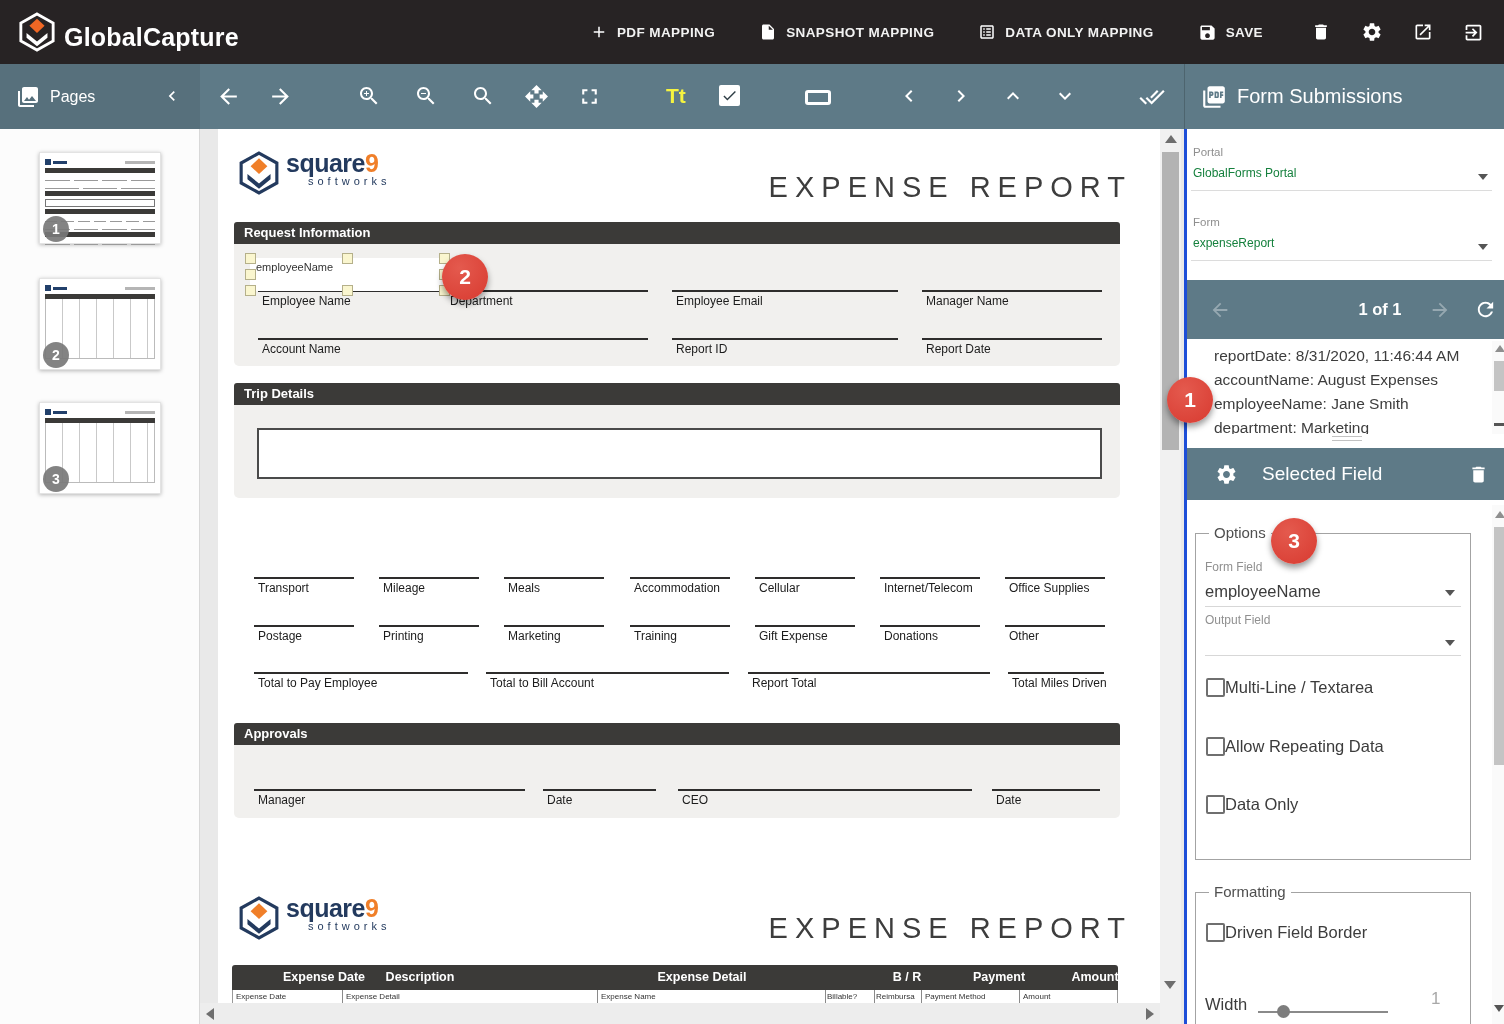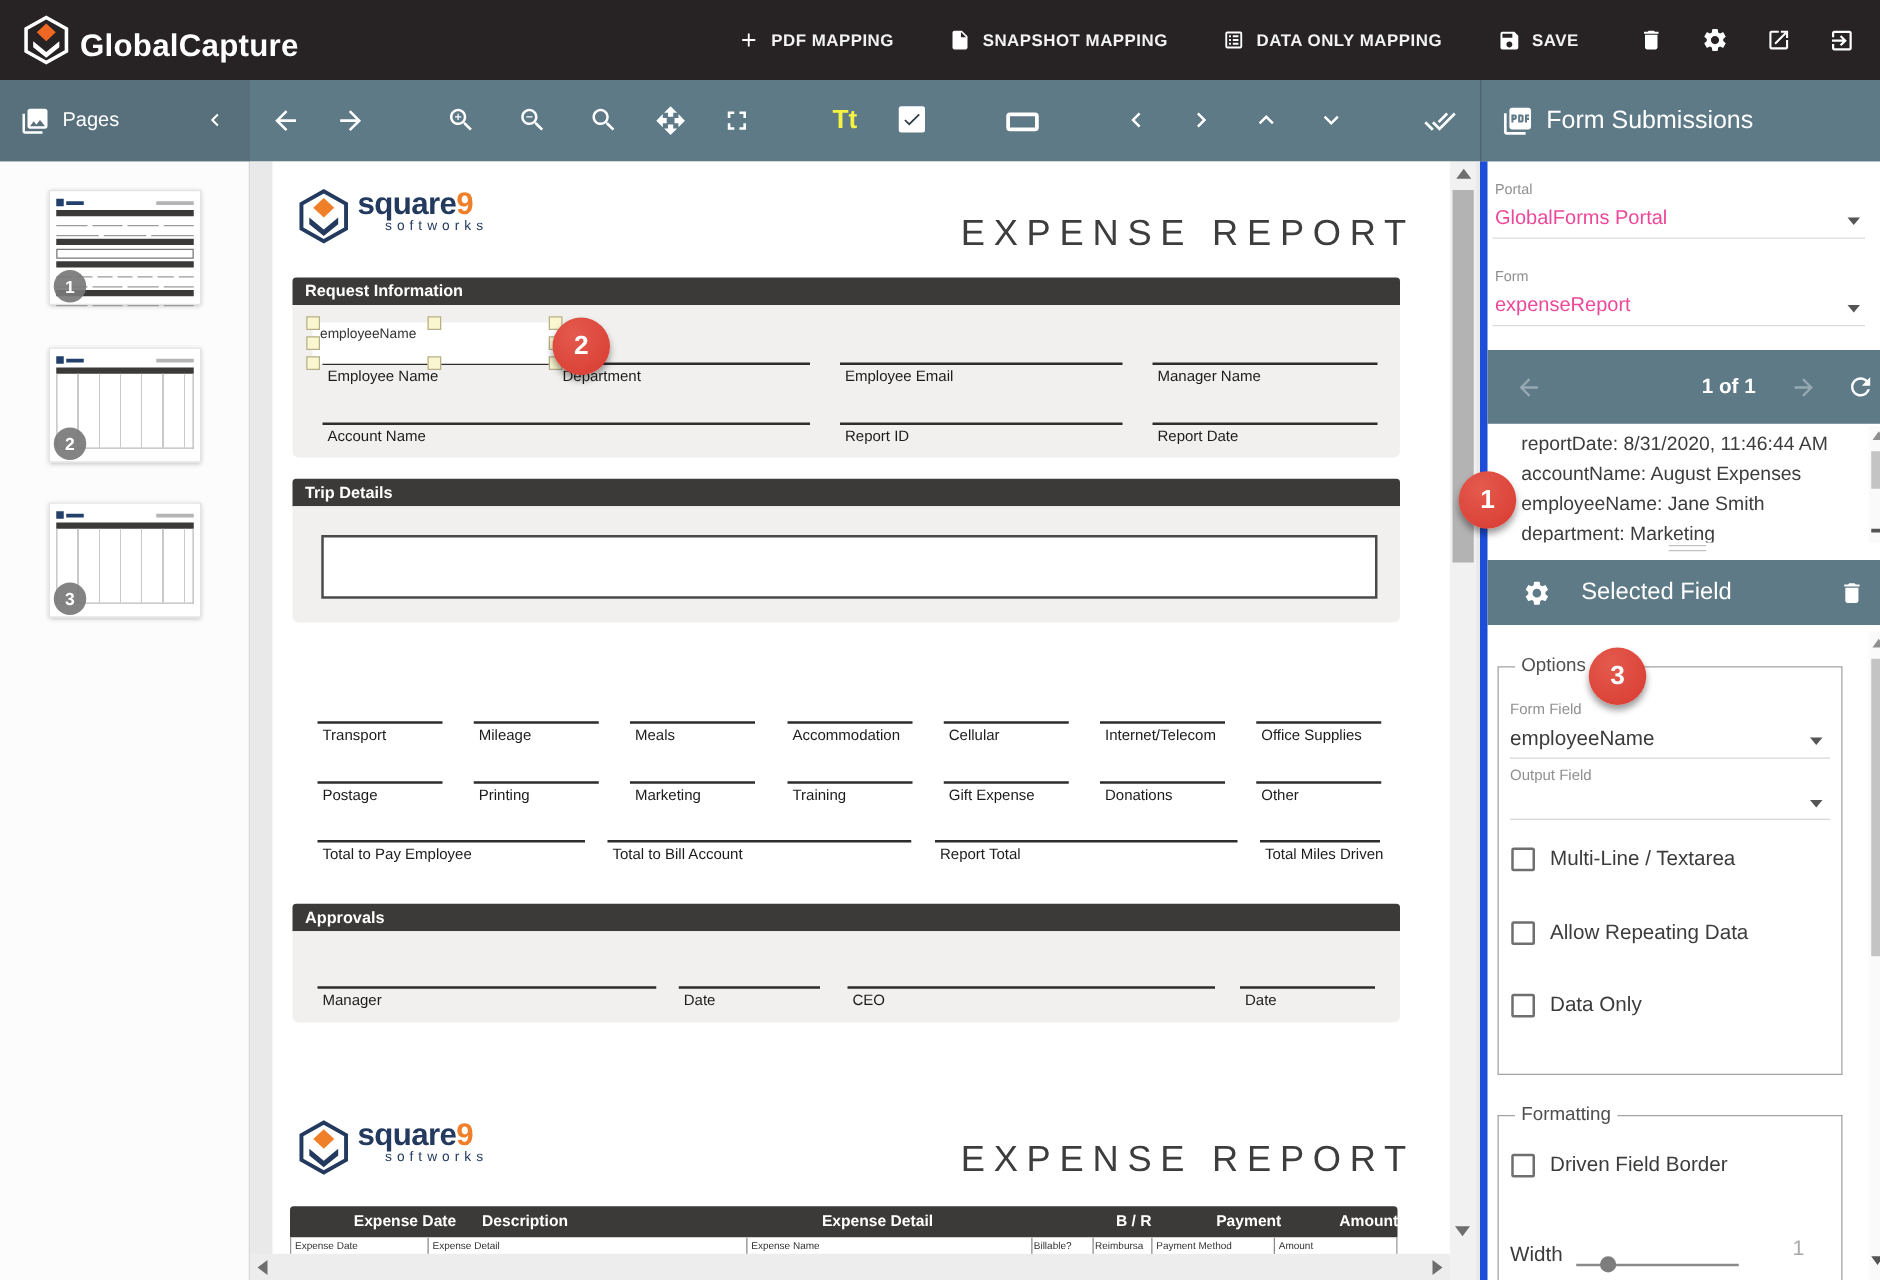--- a/index.html
+++ b/index.html
@@ -97,44 +97,44 @@
     border-top:8px solid #6e6e6e; }
   .arr-left { width:0; height:0; border-top:6px solid transparent; border-bottom:6px solid transparent;
     border-right:8px solid #6e6e6e; }
   .arr-right { width:0; height:0; border-top:6px solid transparent; border-bottom:6px solid transparent;
     border-left:8px solid #6e6e6e; }
   .hscroll { position:absolute; left:0; bottom:0; width:960px; height:21px; background:#ededed;
     display:flex; align-items:center; justify-content:space-between; padding:0 6px; }
 
   
   .panel { position:absolute; left:1184px; top:129px; width:320px; height:895px; background:#fff;
-    border-left:6px solid #1d4ed8; }
+    border-left:3px solid #1d4ed8; }
   .p-label { position:absolute; left:6px; font-size:11.5px; color:#8f8f8f; }
-  .p-value { position:absolute; left:6px; font-size:16px; color:#ec4899; }
+  .p-value { position:absolute; left:6px; font-size:12px; color:#15803d; }
   .p-line { position:absolute; left:4px; right:12px; border-bottom:1px solid #dcdcdc; }
   .caret { width:0; height:0; border-left:5px solid transparent; border-right:5px solid transparent;
     border-top:6px solid #555; position:absolute; }
   .teal-bar { position:absolute; left:0; width:320px; background:#5e7a87; color:#fff;
     display:flex; align-items:center; }
   .nav-bar { top:151px; height:59px;justify-content:center; }
   .nav-bar .pgtxt { font-size:16.5px; font-weight:bold; margin-left:66px; }
   .sf-bar { top:319px; height:52px; }
   .sf-bar .t { font-size:19px; margin-left:24px; }
   .sub-list { position:absolute; left:0; top:210px; width:304px; height:95px; overflow:hidden;
     padding:5px 0 0 27px; font-size:15.5px; line-height:24px; color:#3d3d3d; white-space:nowrap; }
   .mini-scroll { position:absolute; left:305px; width:15px; background:#fafafa; }
   .mini-thumb { position:absolute; left:2px; width:11px; background:#c4c4c4; }
   .resize-handle { position:absolute; left:145px; top:307px; width:30px; }
   .resize-handle div { height:1px; background:#c2c2c2; margin-bottom:3px; }
   .fieldset { position:absolute; left:8px; width:276px; border:1px solid #a3a3a3; }
   .legend { position:absolute; background:#fff; padding:0 5px; font-size:15px; color:#4f4f4f; }
   .opt-label { position:absolute; font-size:12px; color:#909090; }
   .opt-value { position:absolute; font-size:16.5px; color:#3c3c3c; }
   .opt-line { position:absolute; border-bottom:1px solid #d7d7d7; }
-  .chkrow { position:absolute; display:flex; align-items:center; gap:12px; }
+  .chkrow { position:absolute; display:flex; align-items:center; }
   .chkbox { width:19px; height:19px; border:2px solid #6f6f6f; border-radius:2px; background:#fff; }
   .chklbl { font-size:16.5px; color:#3c3c3c; white-space:nowrap; }
   .slider-track { position:absolute; height:2px; background:#8a8a8a; }
   .slider-dot { position:absolute; width:13px; height:13px; border-radius:50%; background:#7d7d7d; }
 
   
   .callout { position:absolute; width:46px; height:46px; border-radius:50%;
     background:radial-gradient(circle at 38% 30%, #e45a4e, #d83a30);
     box-shadow:0 4px 6px rgba(0,0,0,.4); color:#fff; font-size:21px; font-weight:bold;
     display:flex; align-items:center; justify-content:center; z-index:40; }

